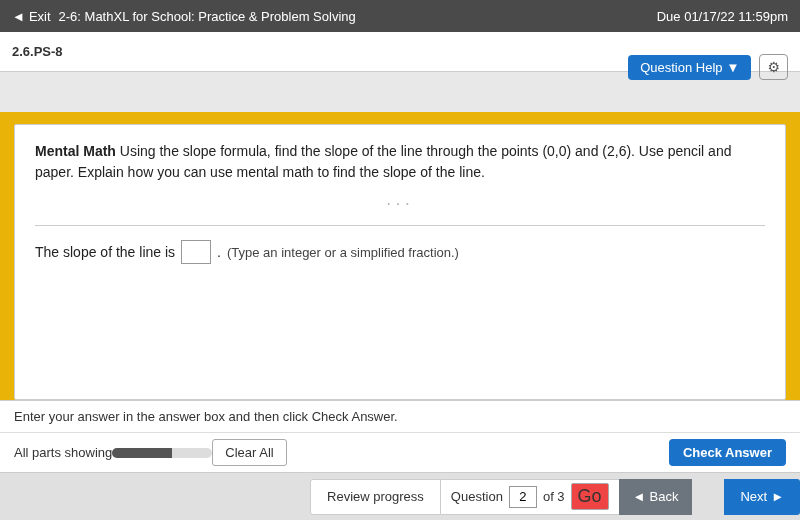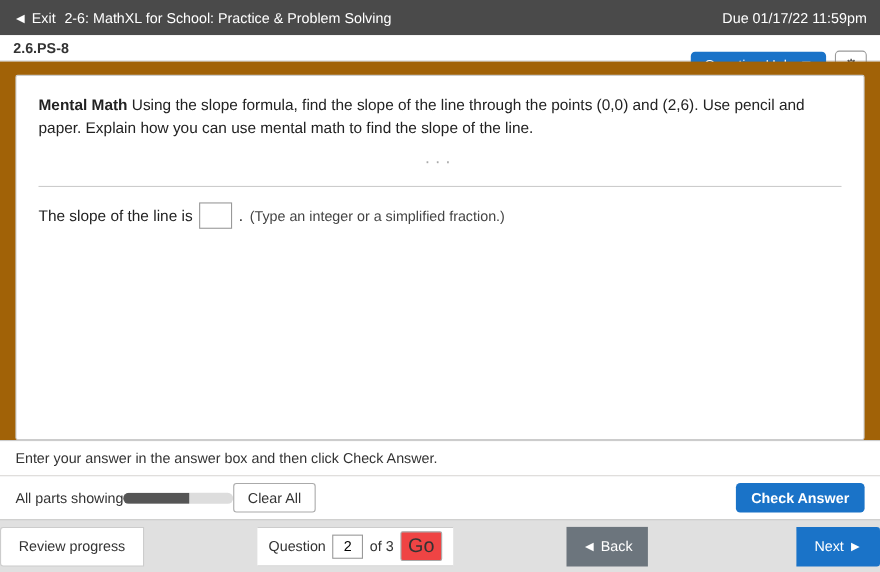--- a/index.html
+++ b/index.html
@@ -43,21 +43,21 @@
       font-size: 13px;
     }
 
     
     .sub-bar {
       background: white;
       display: flex;
       align-items: center;
       justify-content: space-between;
       padding: 0 12px;
-      height: 24px;
+      height: 40px;
       border-bottom: 1px solid #ccc;
       flex-shrink: 0;
     }
     .problem-id {
       font-size: 13px;
       font-weight: bold;
       color: #333;
     }
     .sub-bar-right {
       display: flex;
@@ -83,24 +83,25 @@
       padding: 4px 7px;
       border-radius: 4px;
       cursor: pointer;
       font-size: 14px;
       color: #555;
     }
 
     
     .main-content {
       flex: 1;
-      background: #a16207;
+      background: #eab308;
       display: flex;
       flex-direction: column;
       overflow: hidden;
+      margin-top: 40px;
     }
 
     
     .question-card {
       background: white;
       margin: 12px 14px 0 14px;
       border: 1px solid #ccc;
       border-radius: 2px;
       padding: 16px 20px;
       flex: 1;
@@ -200,21 +201,21 @@
       cursor: pointer;
       font-size: 13px;
       font-weight: bold;
     }
 
     
     .bottom-nav {
       background: #e0e0e0;
       display: flex;
       align-items: center;
-      justify-content: space-between;
+      justify-content: flex-end;
       padding: 6px 0;
       gap: 0;
       flex-shrink: 0;
       height: 48px;
       border-top: 1px solid #ccc;
     }
     .review-progress-btn {
       background: white;
       border: 1px solid #ccc;
       padding: 8px 16px;

